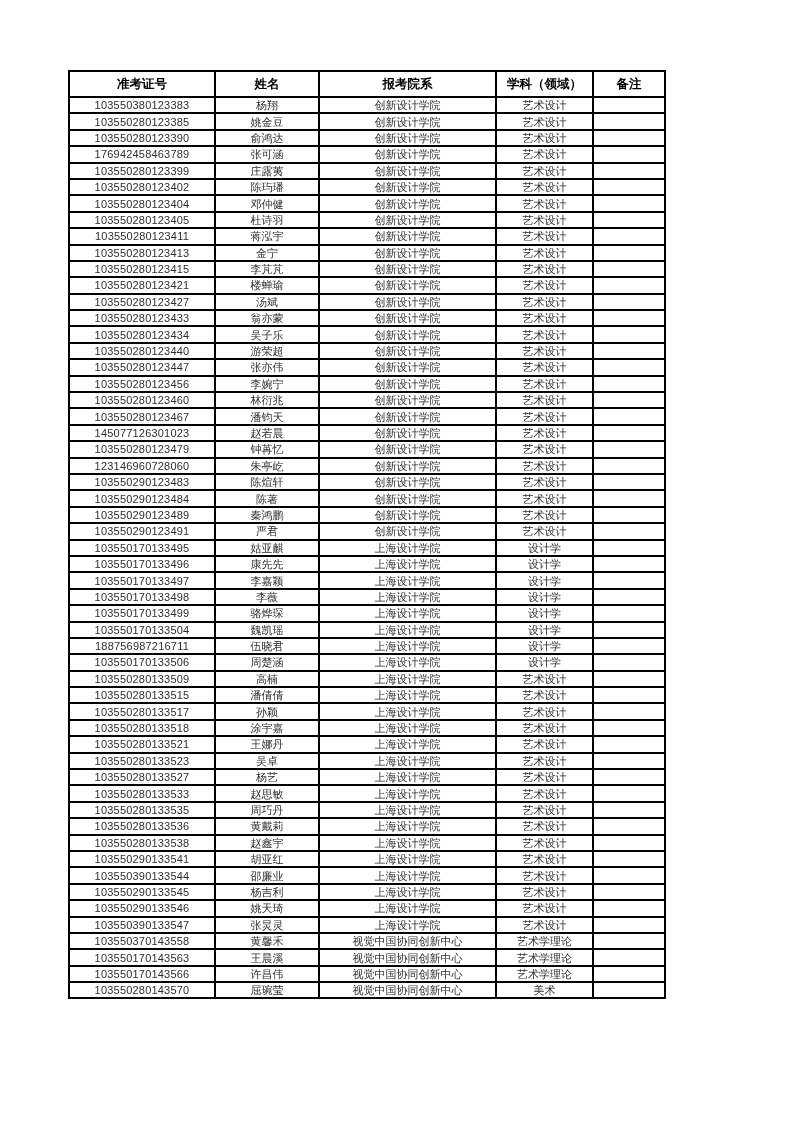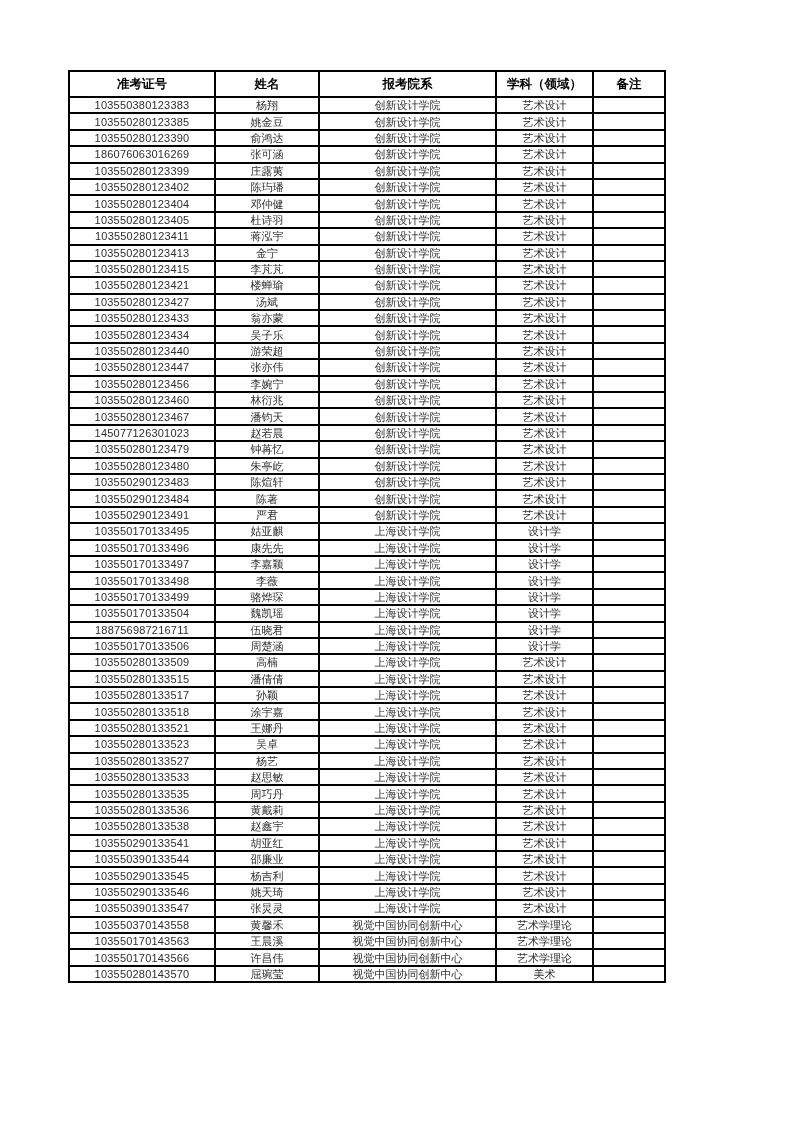--- a/index.html
+++ b/index.html
@@ -96,21 +96,21 @@
           <td class="c-note"></td>
         </tr>
         <tr>
           <td class="c-id">103550280123390</td>
           <td class="c-name">俞鸿达</td>
           <td class="c-dept">创新设计学院</td>
           <td class="c-field">艺术设计</td>
           <td class="c-note"></td>
         </tr>
         <tr>
-          <td class="c-id">186076063016269</td>
+          <td class="c-id">176942458463789</td>
           <td class="c-name">张可涵</td>
           <td class="c-dept">创新设计学院</td>
           <td class="c-field">艺术设计</td>
           <td class="c-note"></td>
         </tr>
         <tr>
           <td class="c-id">103550280123399</td>
           <td class="c-name">庄露荑</td>
           <td class="c-dept">创新设计学院</td>
           <td class="c-field">艺术设计</td>
@@ -229,36 +229,43 @@
           <td class="c-note"></td>
         </tr>
         <tr>
           <td class="c-id">103550280123479</td>
           <td class="c-name">钟苒忆</td>
           <td class="c-dept">创新设计学院</td>
           <td class="c-field">艺术设计</td>
           <td class="c-note"></td>
         </tr>
         <tr>
-          <td class="c-id">103550280123480</td>
+          <td class="c-id">123146960728060</td>
           <td class="c-name">朱亭屹</td>
           <td class="c-dept">创新设计学院</td>
           <td class="c-field">艺术设计</td>
           <td class="c-note"></td>
         </tr>
         <tr>
           <td class="c-id">103550290123483</td>
           <td class="c-name">陈煊轩</td>
           <td class="c-dept">创新设计学院</td>
           <td class="c-field">艺术设计</td>
           <td class="c-note"></td>
         </tr>
         <tr>
           <td class="c-id">103550290123484</td>
           <td class="c-name">陈著</td>
+          <td class="c-dept">创新设计学院</td>
+          <td class="c-field">艺术设计</td>
+          <td class="c-note"></td>
+        </tr>
+        <tr>
+          <td class="c-id">103550290123489</td>
+          <td class="c-name">秦鸿鹏</td>
           <td class="c-dept">创新设计学院</td>
           <td class="c-field">艺术设计</td>
           <td class="c-note"></td>
         </tr>
         <tr>
           <td class="c-id">103550290123491</td>
           <td class="c-name">严君</td>
           <td class="c-dept">创新设计学院</td>
           <td class="c-field">艺术设计</td>
           <td class="c-note"></td>

